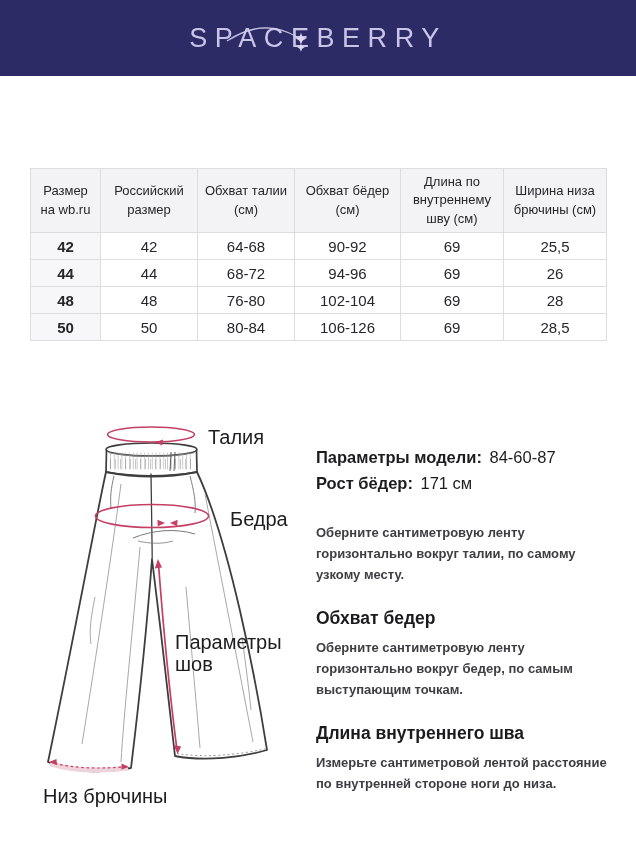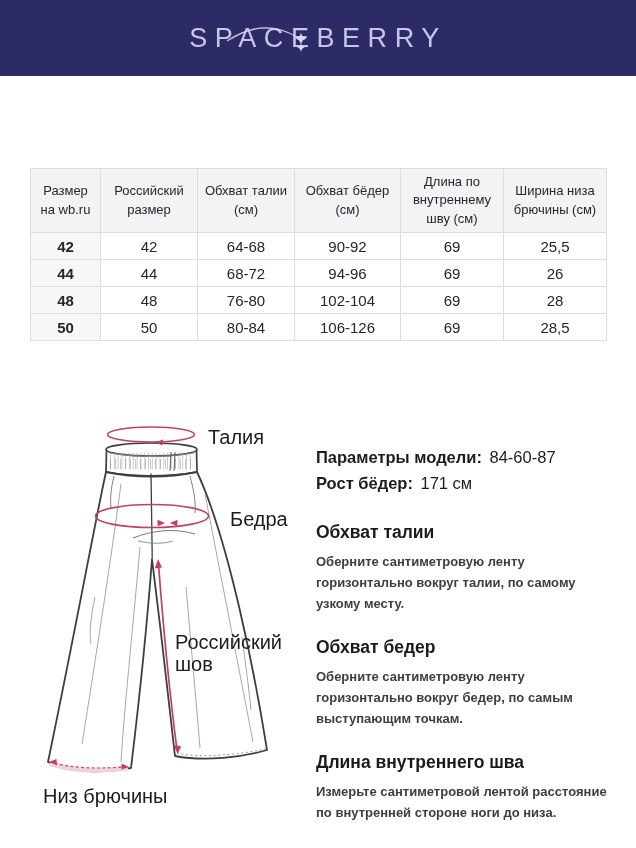--- a/index.html
+++ b/index.html
@@ -158,39 +158,38 @@
       <ellipse cx="127" cy="104" rx="56.5" ry="11.5" fill="none" stroke="#c43f63" stroke-width="1.6"></ellipse>
       <polygon points="140,111 132.4,107.8 132.8,114.2" fill="#c43f63"></polygon>
       <polygon points="145,111 152.6,107.8 152.2,114.2" fill="#c43f63"></polygon>
 
       <path d="M133.5,152 C139,225 146,292 152,338" fill="none" stroke="#c43f63" stroke-width="1.7"></path>
       <polygon points="133,147 129.8,156.5 137,155.6" fill="#c43f63"></polygon>
       <polygon points="152.6,342 148.6,333 156.2,334.4" fill="#c43f63"></polygon>
     </svg>
     <div class="d-label" style="left:183px; top:14px;">Талия</div>
     <div class="d-label" style="left:205px; top:96px;">Бедра</div>
-    <div class="d-label" style="left:150px; top:219px; width:100px;">Российский шов</div>
+    <div class="d-label" style="left:150px; top:219px; width:100px;">Параметры шов</div>
     <div class="d-label" style="left:18px;  top:373px;">Низ брючины</div>
   </div>
 
   <div class="info-col">
     <div>
       <div class="param-line">
         <span class="lbl">Параметры модели:</span>
         <span class="val">84-60-87</span>
       </div>
       <div class="param-line">
         <span class="lbl">Рост бёдер:</span>
         <span class="val">171 см</span>
       </div>
     </div>
 
     <div class="sections">
       <div class="section">
-        <h3>Обхват талии</h3>
         <p>Оберните сантиметровую ленту горизонтально вокруг талии, по самому узкому месту.</p>
       </div>
       <div class="section">
         <h3>Обхват бедер</h3>
         <p>Оберните сантиметровую ленту горизонтально вокруг бедер, по самым выступающим точкам.</p>
       </div>
       <div class="section">
         <h3>Длина внутреннего шва</h3>
         <p>Измерьте сантиметровой лентой расстояние по внутренней стороне ноги до низа.</p>
       </div>

